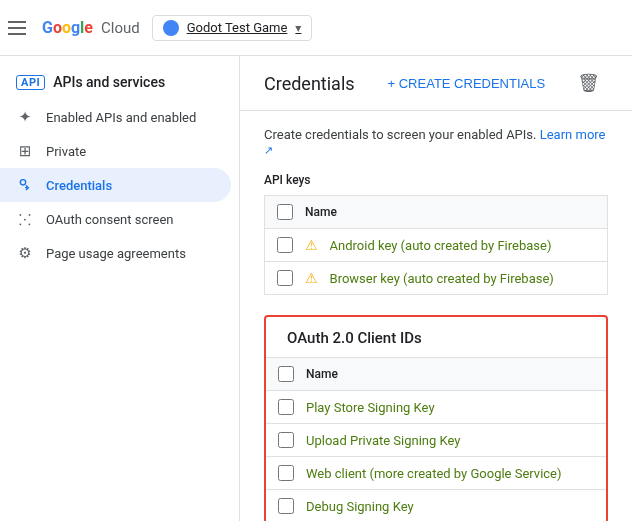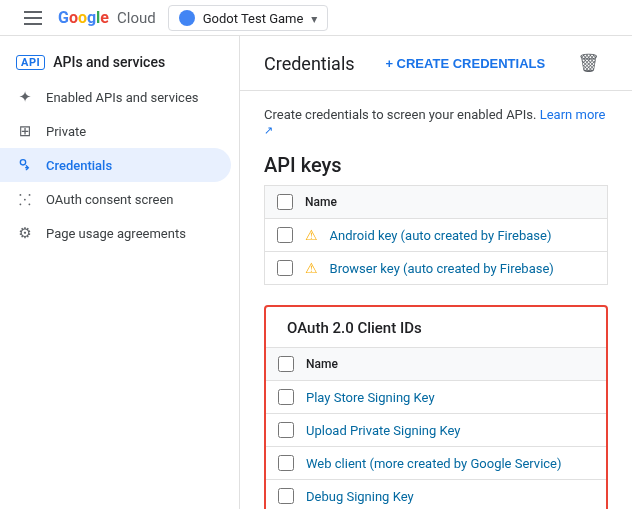--- a/index.html
+++ b/index.html
@@ -2,38 +2,39 @@
 <html><head>
   <meta charset="utf-8">
   <style>
     * { box-sizing: border-box; margin: 0; padding: 0; }
     body { font-family: 'Roboto', Arial, sans-serif; font-size: 13px; color: #202124; background: #fff; width: 632px; height: 521px; overflow: hidden; }
 
     
     .top-bar {
       display: flex;
       align-items: center;
-      height: 36px;
-      padding: 0 20px;
+      height: 56px;
+      padding: 0 4px;
       border-bottom: 1px solid #e0e0e0;
       gap: 12px;
     }
     .hamburger-icon { display: flex; flex-direction: column; gap: 4px; cursor: pointer; padding: 4px; }
     .hamburger-icon span { display: block; width: 18px; height: 2px; background: #5f6368; }
     .google-cloud-logo { display: flex; align-items: center; gap: 6px; font-size: 14px; font-weight: 500; }
     .project-selector {
       display: flex;
-      align-items: flex-end;
+      align-items: center;
       border: 1px solid #dadce0;
       border-radius: 4px;
       padding: 4px 10px;
       gap: 8px;
       cursor: pointer;
       font-size: 13px;
       color: #202124;
+      text-decoration: underline;
     }
     .project-dot { width: 16px; height: 16px; background: #4285f4; border-radius: 50%; display: inline-block; }
 
     
     .main-layout { display: flex; height: calc(521px - 48px); }
 
     
     .sidebar {
       width: 240px;
       min-width: 240px;
@@ -82,40 +83,40 @@
       border-bottom: 1px solid #e0e0e0;
       gap: 16px;
     }
     .content-title { font-size: 18px; font-weight: 400; color: #202124; flex: 1; }
     .create-credentials-btn {
       display: flex;
       align-items: center;
       gap: 4px;
       color: #1a73e8;
       font-size: 13px;
-      font-weight: 700;
+      font-weight: 400;
       cursor: pointer;
       padding: 6px 8px;
       border: none;
       background: none;
     }
     .delete-icon-btn {
       color: #5f6368;
       cursor: pointer;
       font-size: 18px;
       padding: 4px 8px;
       border: none;
       background: none;
     }
     .content-body { padding: 16px 24px; }
     .info-text { font-size: 13px; color: #3c4043; margin-bottom: 16px; }
     .info-text a { color: #1a73e8; text-decoration: none; }
 
     
-    .section-title { font-size: 20px; font-weight: 500; color: #202124; margin-bottom: 8px; }
+    .section-title { font-size: 12px; font-weight: 500; color: #202124; margin-bottom: 8px; }
 
     
     .table-container { width: 100%; margin-bottom: 20px; }
     .table-header-row {
       display: flex;
       align-items: center;
       background: #f8f9fa;
       border: 1px solid #e0e0e0;
       border-bottom: none;
       padding: 8px 12px;
@@ -127,21 +128,21 @@
       border: 1px solid #e0e0e0;
       border-bottom: none;
       padding: 8px 12px;
       gap: 12px;
       background: #fff;
     }
     .table-row:last-child { border-bottom: 1px solid #e0e0e0; }
     .table-checkbox { width: 16px; height: 16px; border: 1.5px solid #5f6368; background: #fff; cursor: pointer; flex-shrink: 0; }
     .col-name { font-size: 12px; font-weight: 500; color: #202124; }
     .warning-icon { color: #f9ab00; font-size: 14px; }
-    .row-link { color: #0369a1; font-size: 13px; text-decoration: none; cursor: pointer; text-align: center; }
+    .row-link { color: #4d7c0f; font-size: 13px; text-decoration: none; cursor: pointer; text-align: center; }
 
     
     .oauth-section {
       border: 2px solid #ea4335;
       border-radius: 4px;
       padding: 12px 0 0 0;
       margin-top: 4px;
     }
     .oauth-section-title { font-size: 15px; font-weight: 500; color: #202124; padding: 0 12px 10px 21px; }
     .oauth-table-header-row {
@@ -188,21 +189,21 @@
 <div class="main-layout">
 
   <div class="sidebar">
     <div class="sidebar-header">
       <span class="api-badge">API</span>
       <span style="font-size:14px; font-weight:500;">APIs and services</span>
     </div>
 
     <div class="sidebar-nav-item">
       <span class="nav-icon">✦</span>
-      <span class="nav-label">Enabled APIs and services</span>
+      <span class="nav-label">Enabled APIs and enabled</span>
     </div>
     <div class="sidebar-nav-item">
       <span class="nav-icon">⊞</span>
       <span class="nav-label">Private</span>
     </div>
     <div class="sidebar-nav-item active">
       <span class="nav-icon" style="color:#1a73e8;">
         <svg width="16" height="16" viewBox="0 0 24 24" fill="none">
             <circle cx="9" cy="8" r="4" stroke="#1a73e8" stroke-width="2"></circle>
             <path d="M14 13l3 3-3 3M17 16h-4" stroke="#1a73e8" stroke-width="2" stroke-linecap="round"></path>

